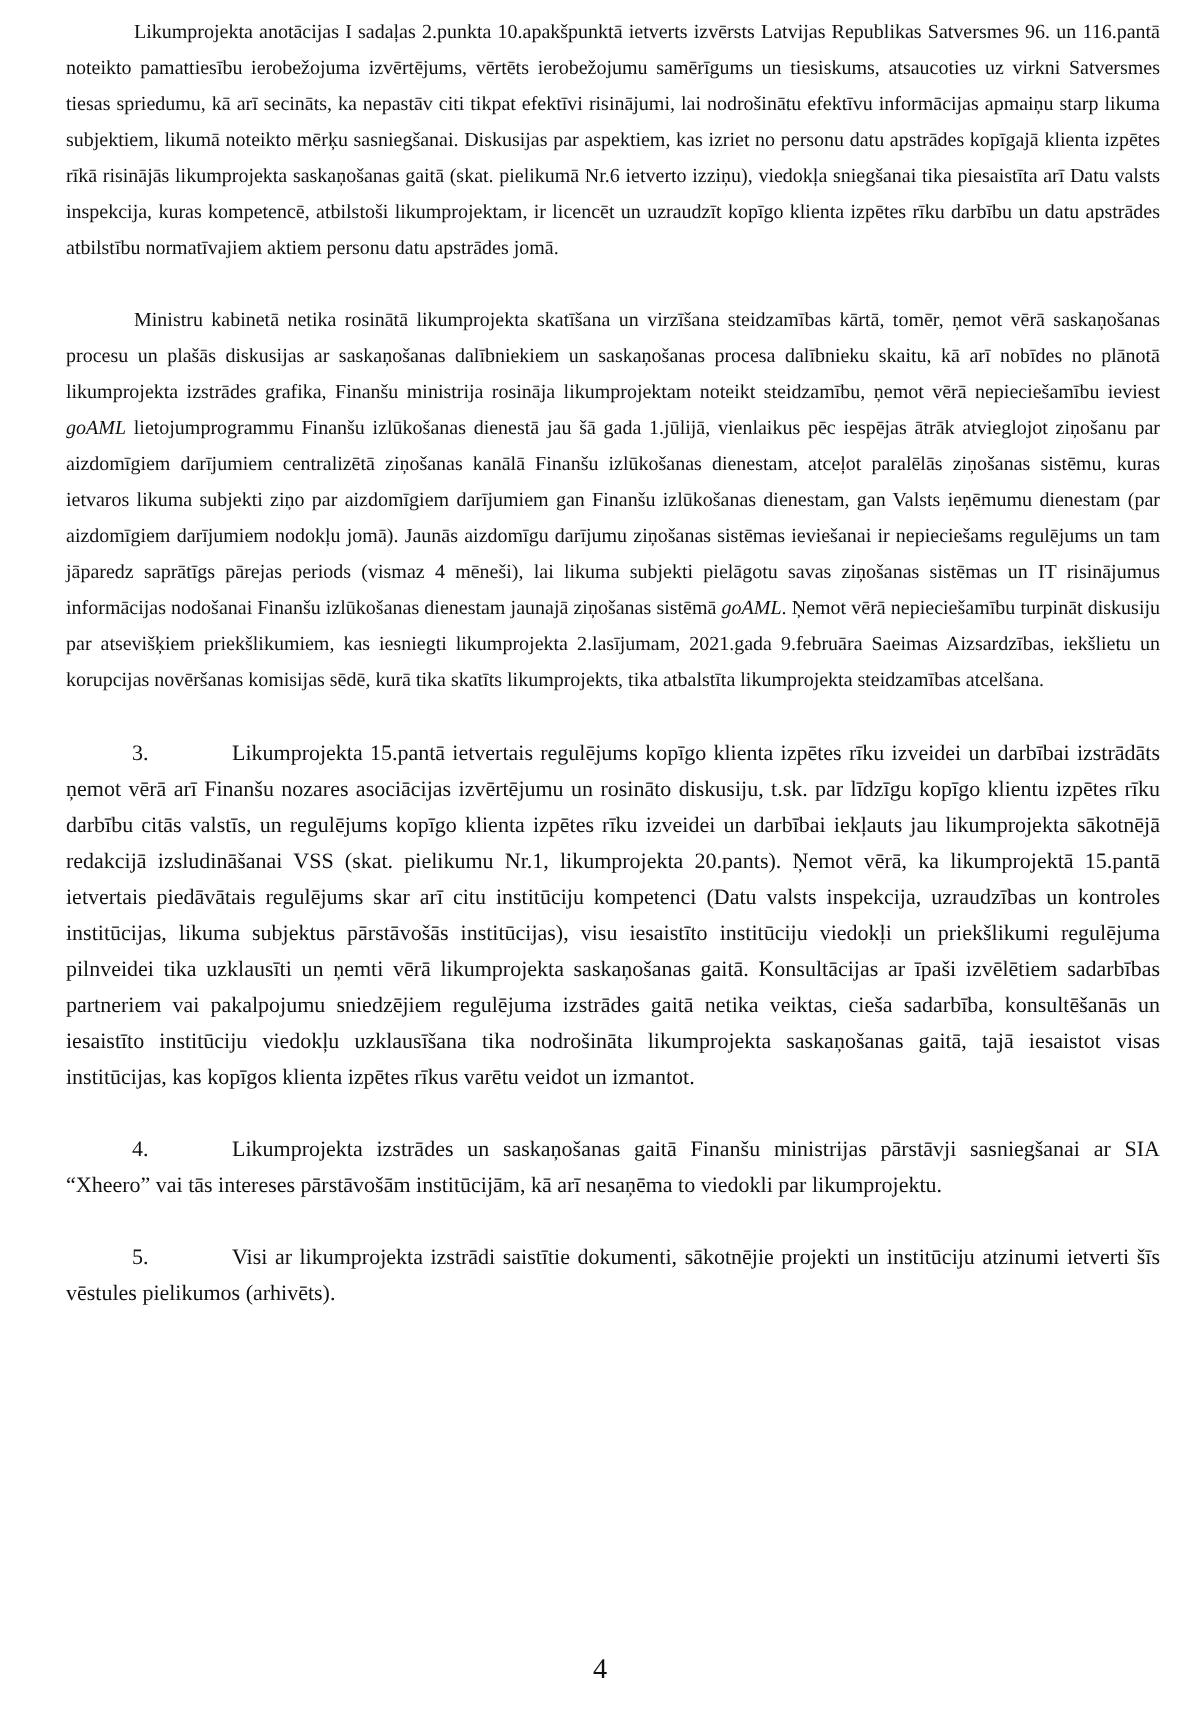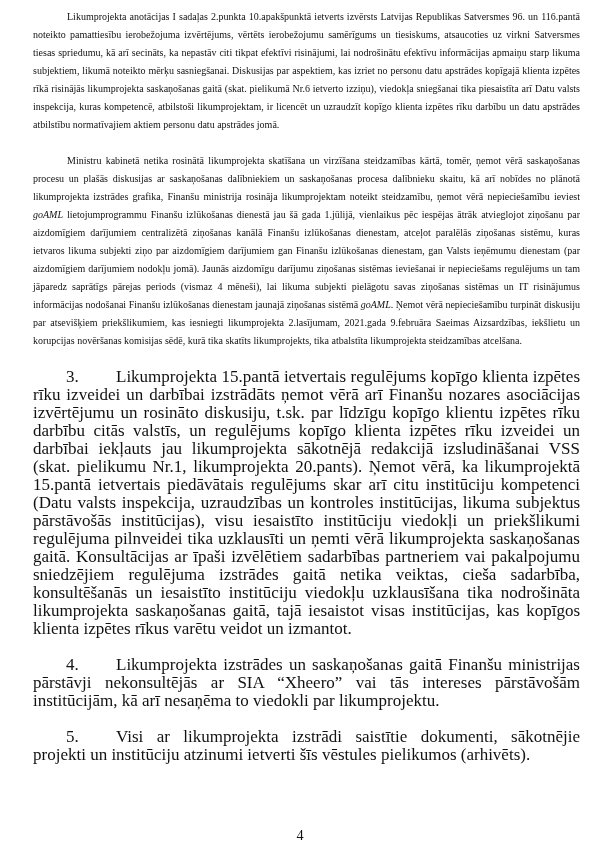--- a/index.html
+++ b/index.html
@@ -23,21 +23,21 @@
   }
   .para {
     font-size: 10px;
     line-height: 18px;
     text-align: justify;
     text-indent: 34px;
     margin: 0;
   }
   .para.gap-after { margin-bottom: 18px; }
   .numbered {
-    font-size: 17px;
+    font-size: 11px;
     line-height: 18px;
     text-align: justify;
     margin: 0 0 18px 0;
   }
   .num {
     display: inline-block;
     margin-left: 33px;
     width: 50px;
   }
   em { font-style: italic; }
@@ -54,18 +54,18 @@
 </head>
 <body>
 
 <div class="page">
   <p class="para gap-after">Likumprojekta anotācijas I sadaļas 2.punkta 10.apakšpunktā ietverts izvērsts Latvijas Republikas Satversmes 96. un 116.pantā noteikto pamattiesību ierobežojuma izvērtējums, vērtēts ierobežojumu samērīgums un tiesiskums, atsaucoties uz virkni Satversmes tiesas spriedumu, kā arī secināts, ka nepastāv citi tikpat efektīvi risinājumi, lai nodrošinātu efektīvu informācijas apmaiņu starp likuma subjektiem, likumā noteikto mērķu sasniegšanai. Diskusijas par aspektiem, kas izriet no personu datu apstrādes kopīgajā klienta izpētes rīkā risinājās likumprojekta saskaņošanas gaitā (skat. pielikumā Nr.6 ietverto izziņu), viedokļa sniegšanai tika piesaistīta arī Datu valsts inspekcija, kuras kompetencē, atbilstoši likumprojektam, ir licencēt un uzraudzīt kopīgo klienta izpētes rīku darbību un datu apstrādes atbilstību normatīvajiem aktiem personu datu apstrādes jomā.</p>
 
   <p class="para gap-after"><span>Ministru kabinetā netika rosinātā likumprojekta skatīšana un virzīšana steidzamības kārtā, tomēr, ņemot vērā saskaņošanas procesu un plašās diskusijas ar saskaņošanas dalībniekiem un saskaņošanas procesa dalībnieku skaitu, kā arī nobīdes no plānotā likumprojekta izstrādes grafika, Finanšu ministrija rosināja likumprojektam noteikt steidzamību, ņemot vērā nepieciešamību ieviest </span><em>goAML</em><span> lietojumprogrammu Finanšu izlūkošanas dienestā jau šā gada 1.jūlijā, vienlaikus pēc iespējas ātrāk atvieglojot ziņošanu par aizdomīgiem darījumiem centralizētā ziņošanas kanālā Finanšu izlūkošanas dienestam, atceļot paralēlās ziņošanas sistēmu, kuras ietvaros likuma subjekti ziņo par aizdomīgiem darījumiem gan Finanšu izlūkošanas dienestam, gan Valsts ieņēmumu dienestam (par aizdomīgiem darījumiem nodokļu jomā). Jaunās aizdomīgu darījumu ziņošanas sistēmas ieviešanai ir nepieciešams regulējums un tam jāparedz saprātīgs pārejas periods (vismaz 4 mēneši), lai likuma subjekti pielāgotu savas ziņošanas sistēmas un IT risinājumus informācijas nodošanai Finanšu izlūkošanas dienestam jaunajā ziņošanas sistēmā </span><em>goAML</em><span>.  Ņemot vērā nepieciešamību turpināt diskusiju par atsevišķiem priekšlikumiem, kas iesniegti likumprojekta 2.lasījumam, 2021.gada 9.februāra Saeimas Aizsardzības, iekšlietu un korupcijas novēršanas komisijas sēdē, kurā tika skatīts likumprojekts, tika atbalstīta likumprojekta steidzamības atcelšana.</span></p>
 
   <p class="numbered"><span class="num">3.</span><span>Likumprojekta 15.pantā ietvertais regulējums kopīgo klienta izpētes rīku izveidei un darbībai izstrādāts ņemot vērā arī Finanšu nozares asociācijas izvērtējumu un rosināto diskusiju, t.sk. par līdzīgu kopīgo klientu izpētes rīku darbību citās valstīs, un regulējums kopīgo klienta izpētes rīku izveidei un darbībai iekļauts jau likumprojekta sākotnējā redakcijā izsludināšanai VSS (skat. pielikumu Nr.1, likumprojekta 20.pants). Ņemot vērā, ka likumprojektā 15.pantā ietvertais piedāvātais regulējums skar arī citu institūciju kompetenci (Datu valsts inspekcija, uzraudzības un kontroles institūcijas, likuma subjektus pārstāvošās institūcijas), visu iesaistīto institūciju viedokļi un priekšlikumi regulējuma pilnveidei tika uzklausīti un ņemti vērā likumprojekta saskaņošanas gaitā. Konsultācijas ar īpaši izvēlētiem sadarbības partneriem vai pakalpojumu sniedzējiem regulējuma izstrādes gaitā netika veiktas, cieša sadarbība, konsultēšanās un iesaistīto institūciju viedokļu uzklausīšana tika nodrošināta likumprojekta saskaņošanas gaitā, tajā iesaistot visas institūcijas, kas kopīgos klienta izpētes rīkus varētu veidot un izmantot.</span></p>
 
-  <p class="numbered"><span class="num">4.</span><span>Likumprojekta izstrādes un saskaņošanas gaitā Finanšu ministrijas pārstāvji nekonsultējās ar SIA “Xheero” vai tās intereses pārstāvošām institūcijām, kā arī nesaņēma to viedokli par likumprojektu.</span></p>
+  <p class="numbered"><span class="num">4.</span><span>Likumprojekta izstrādes un saskaņošanas gaitā Finanšu ministrijas pārstāvji sasniegšanai ar SIA “Xheero” vai tās intereses pārstāvošām institūcijām, kā arī nesaņēma to viedokli par likumprojektu.</span></p>
 
   <p class="numbered"><span class="num">5.</span><span>Visi ar likumprojekta izstrādi saistītie dokumenti, sākotnējie projekti un institūciju atzinumi ietverti šīs vēstules pielikumos (arhivēts).</span></p>
 </div>
 
 <div class="page-number">4</div>
 
 </body></html>

